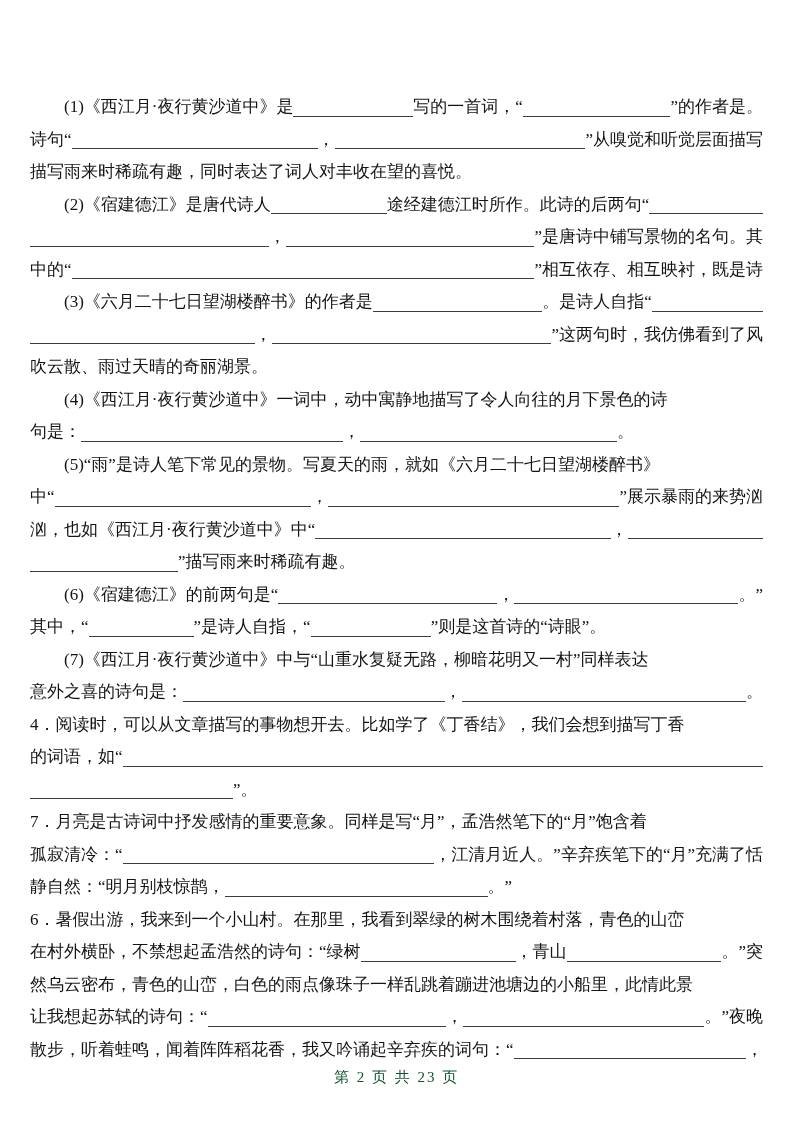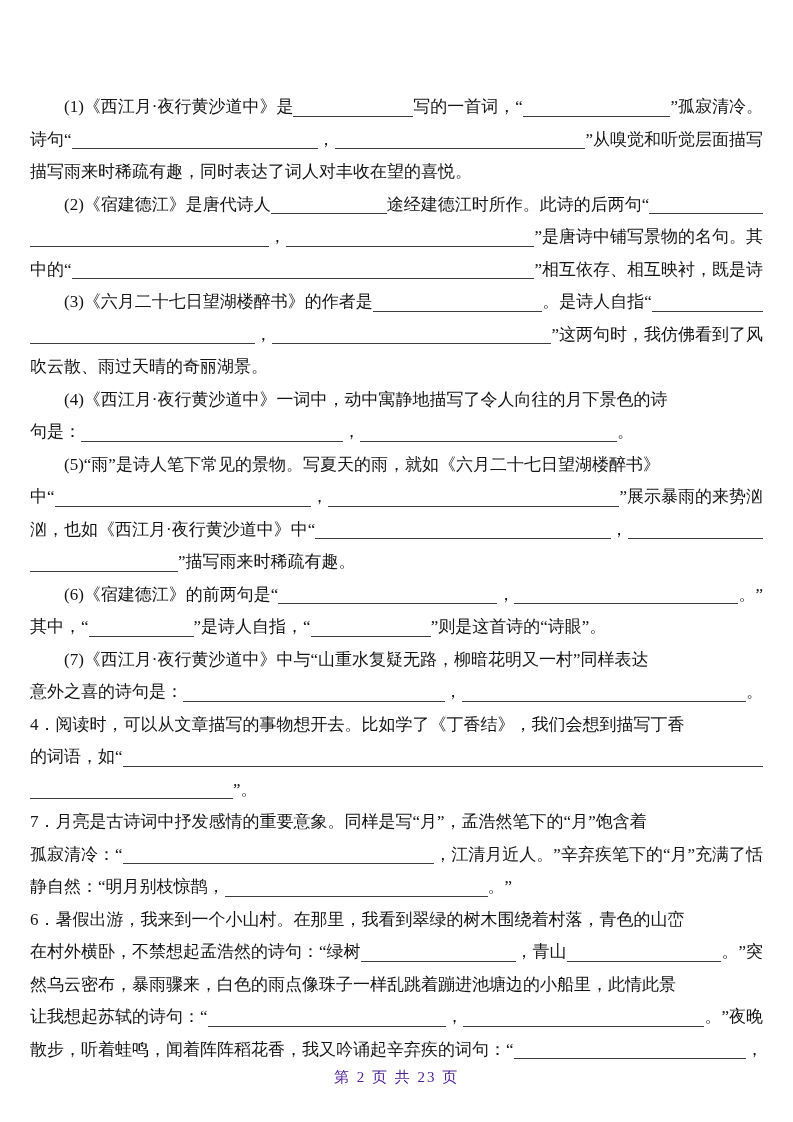--- a/index.html
+++ b/index.html
@@ -46,34 +46,34 @@
   .line.full .blank {
     flex-grow: 1;
   }
   .footer {
     width: 733px;
     margin-top: 1px;
     text-align: center;
     font-size: 15px;
     letter-spacing: 2px;
     line-height: 20px;
-    color: #4c1d95;
+    color: #14532d;
   }
 </style>
 </head>
 <body>
 
 <div class="page" style="background: rgb(255, 255, 255); color: rgb(20, 20, 20);">
   <div id="lines-container">
       <div class="line indent full">
         <span class="seg-text">(1)《西江月·夜行黄沙道中》是</span>
         <span class="blank" style="width: 92px; border-bottom-color: rgb(61, 61, 61);"></span>
         <span class="seg-text">写的一首词，“</span>
         <span class="blank" style="width: 120px; border-bottom-color: rgb(61, 61, 61);"></span>
-        <span class="seg-text">”孤寂清冷。</span>
+        <span class="seg-text">”的作者是。</span>
       </div>
       <div class="line full">
         <span class="seg-text">诗句“</span>
         <span class="blank" style="width: 230px; border-bottom-color: rgb(61, 61, 61);"></span>
         <span class="seg-text">，</span>
         <span class="blank" style="width: 235px; border-bottom-color: rgb(61, 61, 61);"></span>
         <span class="seg-text">”从嗅觉和听觉层面描写</span>
       </div>
       <div class="line">
         <span class="seg-text">描写雨来时稀疏有趣，同时表达了词人对丰收在望的喜悦。</span>
@@ -193,21 +193,21 @@
         <span class="seg-text">6．暑假出游，我来到一个小山村。在那里，我看到翠绿的树木围绕着村落，青色的山峦</span>
       </div>
       <div class="line full">
         <span class="seg-text">在村外横卧，不禁想起孟浩然的诗句：“绿树</span>
         <span class="blank" style="width: 117px; border-bottom-color: rgb(61, 61, 61);"></span>
         <span class="seg-text">，青山</span>
         <span class="blank" style="width: 117px; border-bottom-color: rgb(61, 61, 61);"></span>
         <span class="seg-text">。”突</span>
       </div>
       <div class="line full">
-        <span class="seg-text">然乌云密布，暴雨骤来，白色的雨点像珠子一样乱跳着蹦进池塘边的小船里，此情此景</span>
+        <span class="seg-text">然乌云密布，青色的山峦，白色的雨点像珠子一样乱跳着蹦进池塘边的小船里，此情此景</span>
       </div>
       <div class="line full">
         <span class="seg-text">让我想起苏轼的诗句：“</span>
         <span class="blank" style="width: 215px; border-bottom-color: rgb(61, 61, 61);"></span>
         <span class="seg-text">，</span>
         <span class="blank" style="width: 218px; border-bottom-color: rgb(61, 61, 61);"></span>
         <span class="seg-text">。”夜晚</span>
       </div>
       <div class="line full">
         <span class="seg-text">散步，听着蛙鸣，闻着阵阵稻花香，我又吟诵起辛弃疾的词句：“</span>

